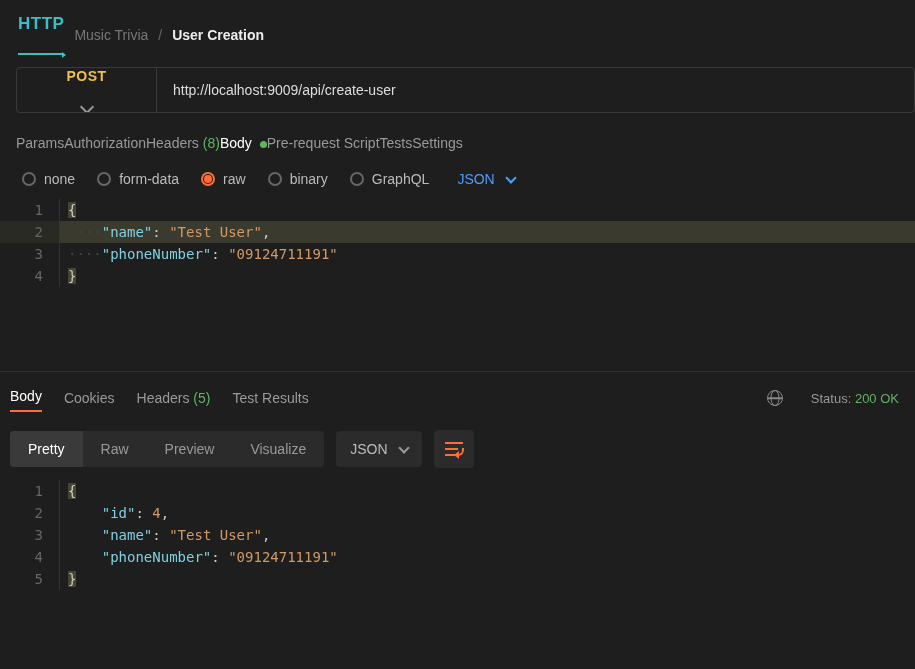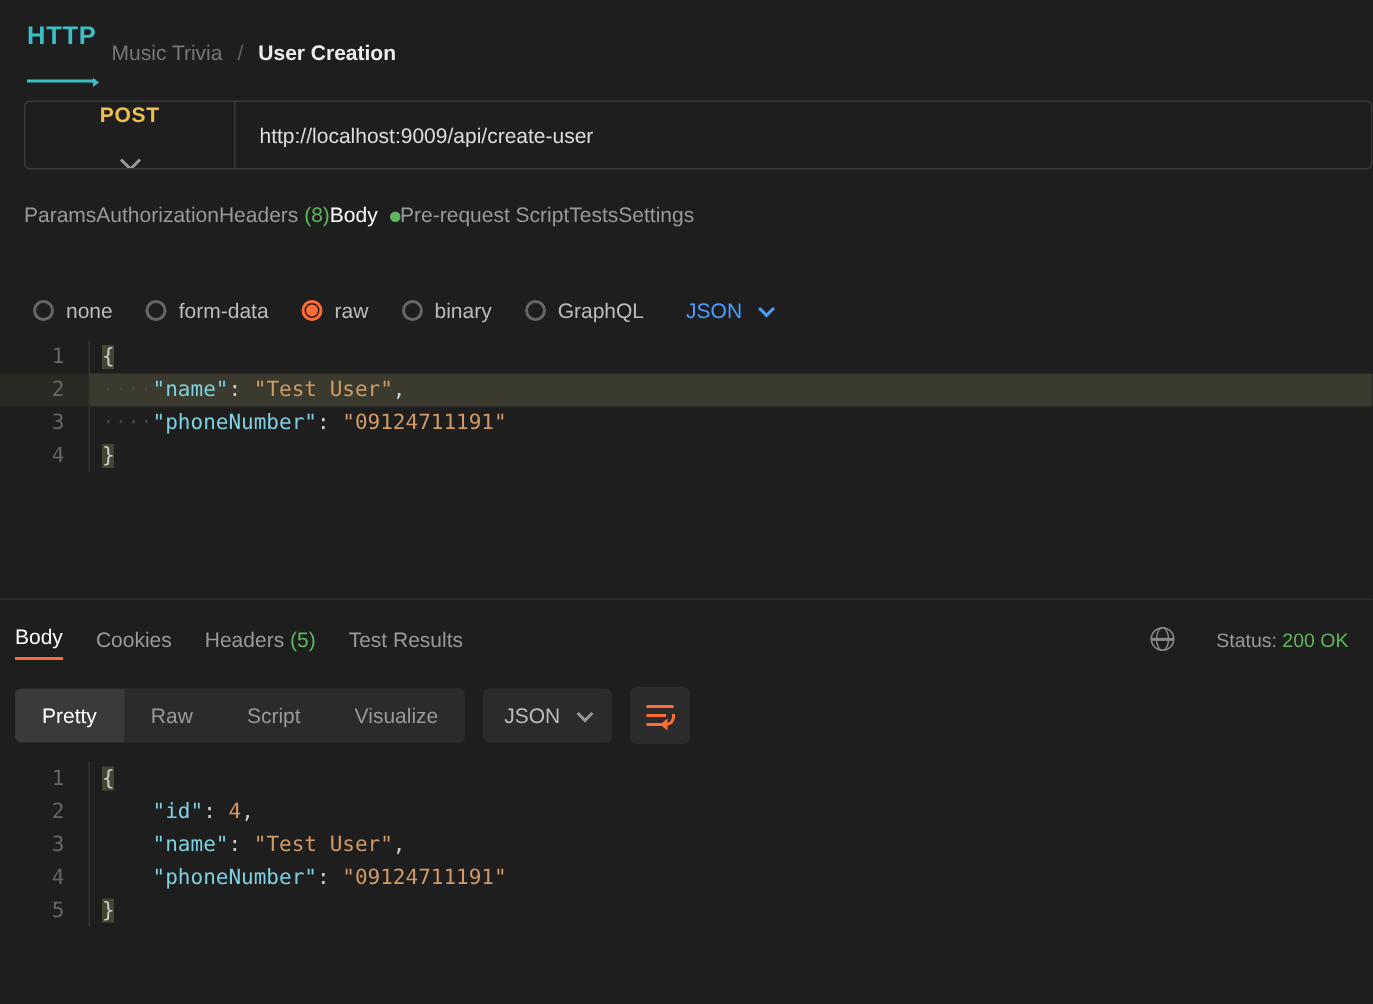--- a/index.html
+++ b/index.html
@@ -85,21 +85,20 @@
 .req-tab { color: #999; cursor: pointer; }
 .req-tab.active { color: #fff; position: relative; }
 .green-count { color: #5fb65f; }
 .green-dot { display: inline-block; width: 7px; height: 7px; background: #5fb65f; border-radius: 50%; vertical-align: middle; margin-left: 4px; }
 
 .body-options {
   display: flex;
   align-items: center;
   gap: 22px;
   padding: 6px 22px 12px 22px;
-  margin-top: 28px;
 }
 .radio-item { display: flex; align-items: center; gap: 8px; color: #bbb; cursor: pointer; }
 .radio-circle {
   width: 14px; height: 14px; border-radius: 50%;
   border: 2px solid #666;
 }
 .radio-circle.selected { border-color: #ff6c37; }
 .radio-circle.selected-inner::after {
   content: ""; display: block; width: 8px; height: 8px; background: #ff6c37;
   border-radius: 50%; margin: 1px;
@@ -286,21 +285,21 @@
         <span>Status:</span>
         <span class="status-ok">200 OK</span>
       </span>
     </div>
   </div>
 
   <div class="resp-toolbar">
     <div class="view-group">
       <span class="view-btn active">Pretty</span>
       <span class="view-btn">Raw</span>
-      <span class="view-btn">Script</span>
+      <span class="view-btn">Preview</span>
       <span class="view-btn">Visualize</span>
     </div>
     <div class="resp-format">
       <span>JSON</span>
       <span class="chev-down"></span>
     </div>
     <div class="wrap-btn">
       <div class="wrap-icon">
           <span></span>
           <i></i>

